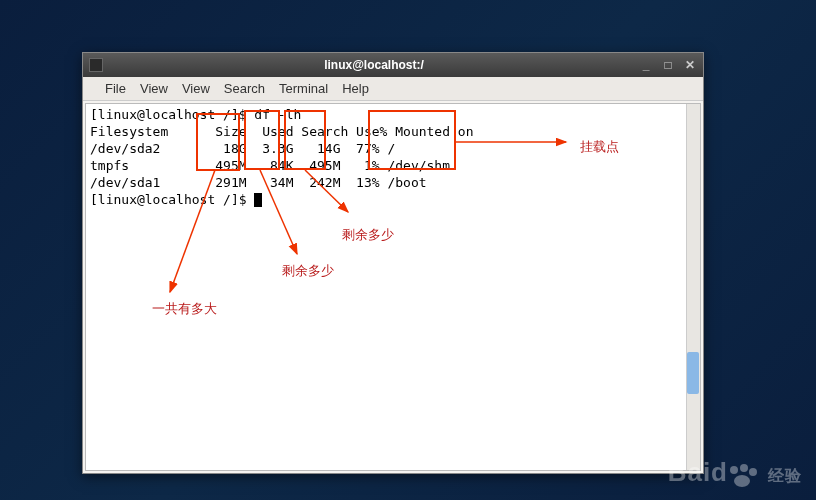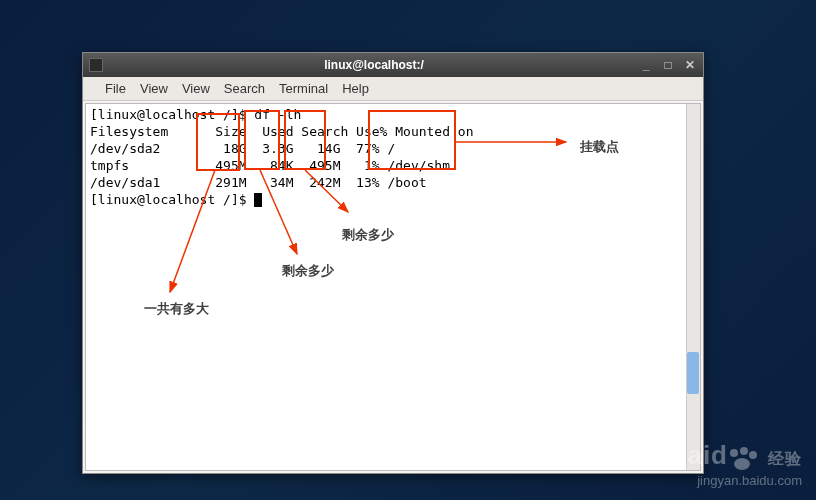--- a/index.html
+++ b/index.html
@@ -93,23 +93,23 @@
       background: #8ab8e6;
       border-radius: 2px;
     }
     .red-box {
       position: absolute;
       border: 2px solid #e30;
       pointer-events: none;
     }
     .annotation {
       position: absolute;
-      color: #404040;
+      color: #b91c1c;
       font-size: 13px;
-      font-weight: bold;
+      font-weight: normal;
     }
     svg.arrow {
       position: absolute;
       pointer-events: none;
       overflow: visible;
     }
     .watermark {
       position: absolute;
       right: 14px;
       bottom: 12px;
@@ -200,25 +200,24 @@
       <marker id="ah4" markerWidth="8" markerHeight="8" refX="7" refY="3" orient="auto">
         <path d="M0,0 L8,3 L0,6 Z" fill="#e30"></path>
       </marker>
     </defs>
   <line x1="50" y1="0" x2="5" y2="122" stroke="#e30" stroke-width="1.5" marker-end="url(#ah4)"></line>
 </svg>
 
 <div class="annotation" style="left:580px;top:138px">挂载点</div>
 <div class="annotation" style="left:342px;top:226px">剩余多少</div>
 <div class="annotation" style="left:282px;top:262px">剩余多少</div>
-<div class="annotation" style="left:144px;top:300px">一共有多大</div>
+<div class="annotation" style="left:152px;top:300px">一共有多大</div>
 
 <div class="watermark">
   <div class="main">
     <span>Baid</span><span class="paw">
       <span style="width:8px;height:8px;left:2px;top:0"></span>
       <span style="width:8px;height:8px;left:12px;top:-2px"></span>
       <span style="width:8px;height:8px;left:21px;top:2px"></span>
       <span style="width:16px;height:12px;left:6px;top:9px"></span>
     </span><span class="chi">经验</span>
   </div>
-  <div class="sub">jingyan.baidu.com</div>
 </div>
 
 </body></html>

